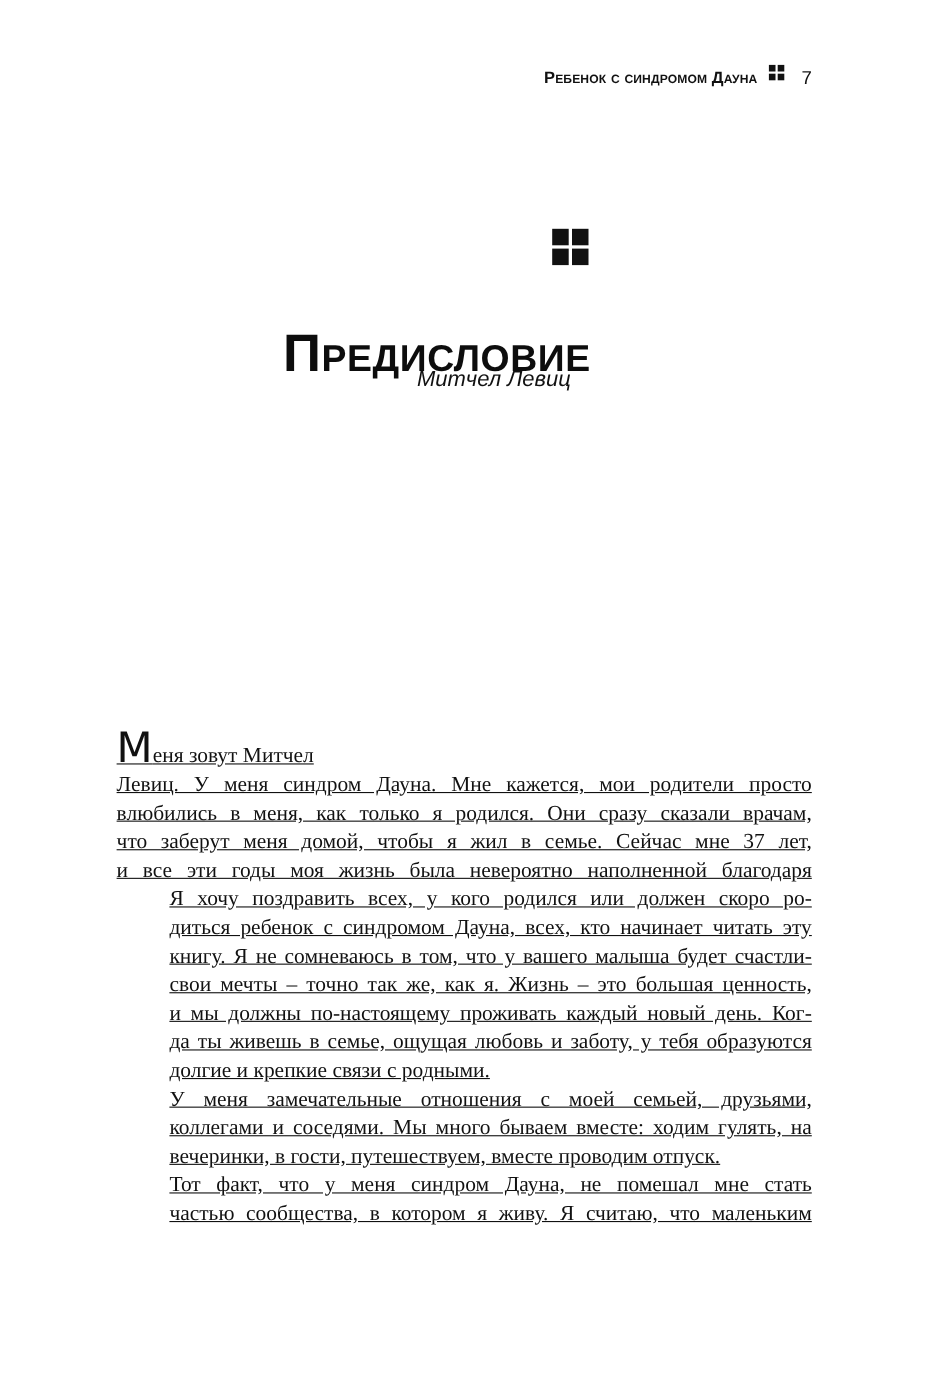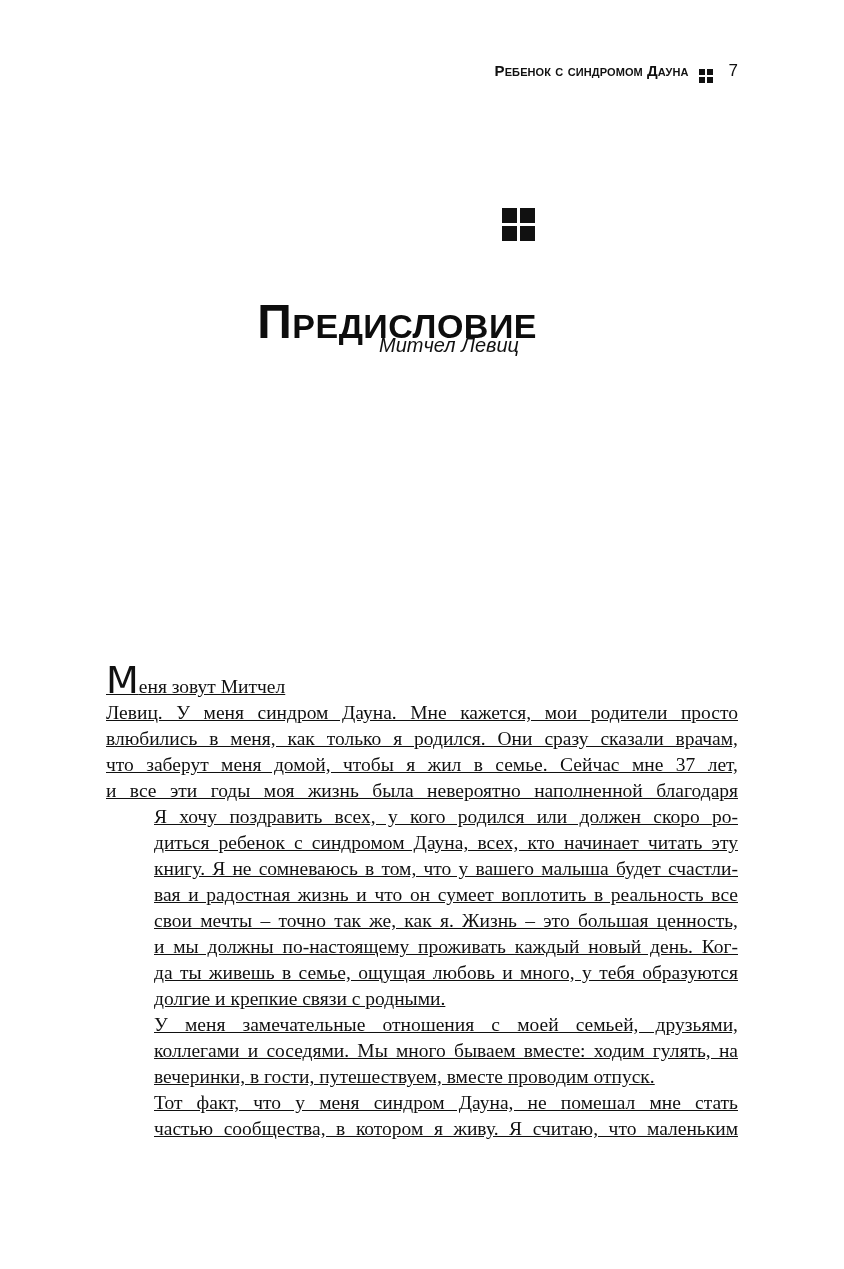--- a/index.html
+++ b/index.html
@@ -1,21 +1,21 @@
 <!DOCTYPE html>
 <html><head>
   <meta charset="utf-8">
   <style>
     html, body { margin: 0; padding: 0; background: #ffffff; }
     body { width: 844px; height: 1269px; position: relative; overflow: hidden; color: #111; }
     .page { position: absolute; left: 0; top: 0; width: 844px; height: 1269px; background: #fff; }
 
     .running-head {
       position: absolute; top: 59px; right: 106px;
-      display: flex; align-items: flex-end; gap: 10px;
+      display: flex; align-items: flex-start; gap: 10px;
       font-family: "Liberation Sans", sans-serif; font-weight: bold;
       font-size: 15px; line-height: 24px; color: #111; white-space: nowrap;
     }
     .rh-title { font-variant: small-caps; letter-spacing: 0.1px; }
     .orn-small { display: inline-grid; grid-template-columns: 6px 6px; grid-template-rows: 6px 6px; gap: 2px; }
     .orn-small span, .orn-big span { background: #111; display: block; }
     .rh-page { font-family: "Liberation Sans", sans-serif; font-weight: normal; font-size: 17px; margin-left: 6px; }
 
     .orn-big {
       position: absolute; left: 502px; top: 208px;
@@ -77,24 +77,23 @@
       <span class="first-line"><span class="dropcap">М</span><span>еня зовут Митчел</span></span>
       <span class="line">Левиц. У меня синдром Дауна. Мне кажется, мои родители просто</span>
       <span class="line">влюбились в меня, как только я родился. Они сразу сказали врачам,</span>
       <span class="line">что заберут меня домой, чтобы я жил в семье. Сейчас мне 37 лет,</span>
       <span class="line">и все эти годы моя жизнь была невероятно наполненной благодаря</span>
     </p>
     <p>
       <span class="line" style="text-indent:48px">Я хочу поздравить всех, у кого родился или должен скоро ро-</span>
       <span class="line">диться ребенок с синдромом Дауна, всех, кто начинает читать эту</span>
       <span class="line">книгу. Я не сомневаюсь в том, что у вашего малыша будет счастли-</span>
-      <span class="line">вая и радостная жизнь и что он сумеет воплотить в реальность все</span>
       <span class="line">свои мечты – точно так же, как я. Жизнь – это большая ценность,</span>
       <span class="line">и мы должны по-настоящему проживать каждый новый день. Ког-</span>
-      <span class="line">да ты живешь в семье, ощущая любовь и много, у тебя образуются</span>
+      <span class="line">да ты живешь в семье, ощущая любовь и заботу, у тебя образуются</span>
       <span class="line last">долгие и крепкие связи с родными.</span>
     </p>
     <p>
       <span class="line" style="text-indent:48px">У меня замечательные отношения с моей семьей, друзьями,</span>
       <span class="line">коллегами и соседями. Мы много бываем вместе: ходим гулять, на</span>
       <span class="line last">вечеринки, в гости, путешествуем, вместе проводим отпуск.</span>
     </p>
     <p>
       <span class="line" style="text-indent:48px">Тот факт, что у меня синдром Дауна, не помешал мне стать</span>
       <span class="line">частью сообщества, в котором я живу. Я считаю, что маленьким</span>

